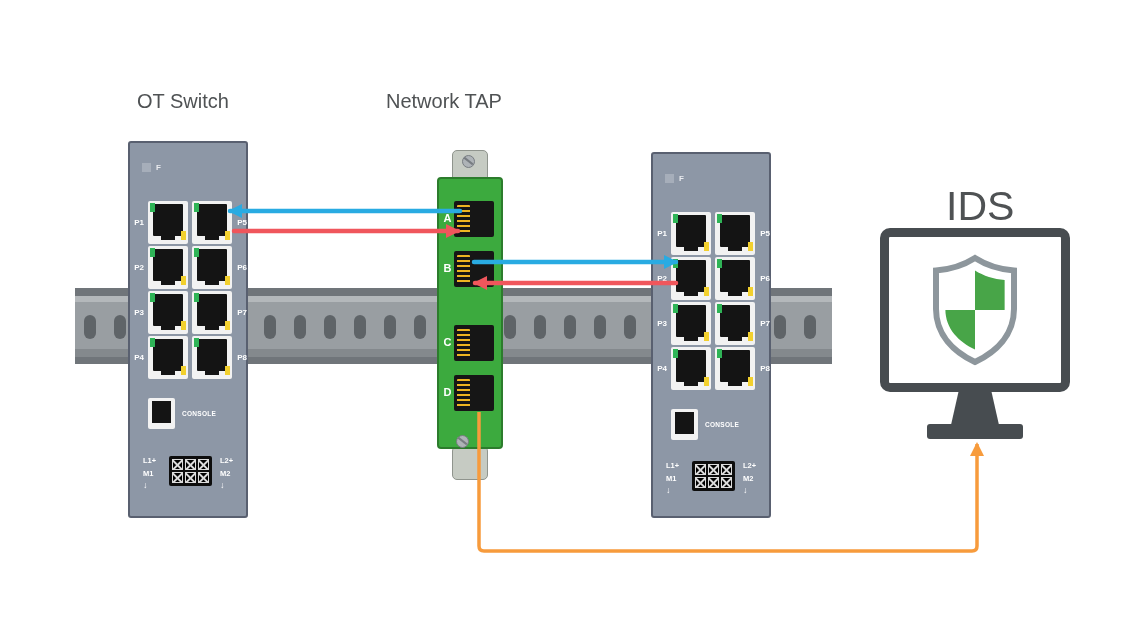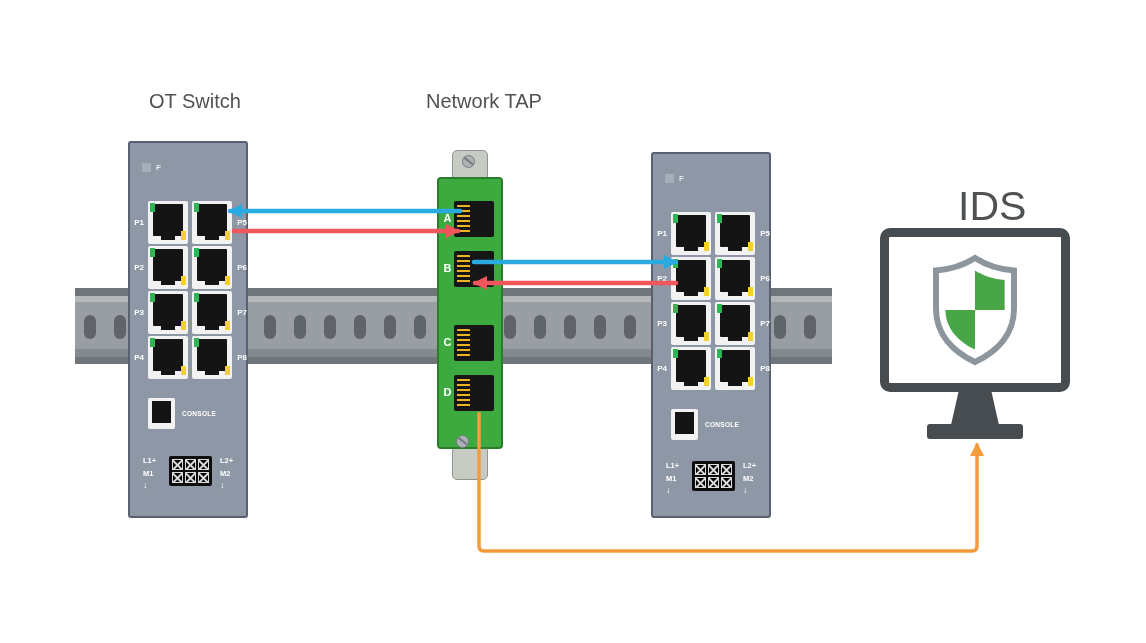--- a/index.html
+++ b/index.html
@@ -5,23 +5,23 @@
   :root{
     --arrow_blue:#29abe2; --arrow_red:#f0565c; --arrow_orange:#f79b3c;
     --tap_green:#3caa3e; --shield_green:#48a548; --switch_gray:#8d97a6;
     --monitor_dark:#474c50; --led_green:#2fb457; --led_yellow:#f2d02e;
     --rail_gray:#9aa0a4;
   }
   html,body{margin:0;padding:0;background:#fff;font-family:"Liberation Sans",sans-serif;}
   .canvas{position:relative;width:1146px;height:643px;background:#fff;overflow:hidden;}
 
   
-  .title{position:absolute;color:#4f5254;margin-left:12px;}
+  .title{position:absolute;color:#4f5254;}
   #t-ot{left:137px;top:90px;font-size:20px;}
-  #t-tap{left:414px;top:90px;font-size:20px;}
+  #t-tap{left:386px;top:90px;font-size:20px;}
   #t-ids{left:946px;top:183px;font-size:41px;}
 
   
   .switch{position:absolute;width:120px;background:var(--switch_gray);border:2px solid #596070;border-radius:3px;box-sizing:border-box;}
   .fbox{position:absolute;left:12px;top:20px;width:9px;height:9px;background:#a6aeba;}
   .flabel{position:absolute;left:26px;top:20px;font-size:8px;font-weight:bold;color:#e9ebef;}
   .port{position:absolute;width:40px;height:43px;background:#f2f2f2;border-radius:2px;}
   .jack{position:absolute;left:5px;right:5px;top:3px;bottom:8px;background:#141414;border-radius:1px;}
   .jack::after{content:"";position:absolute;left:28%;right:28%;bottom:-4px;height:4px;background:#141414;}
   .led{position:absolute;width:5px;height:9px;}

